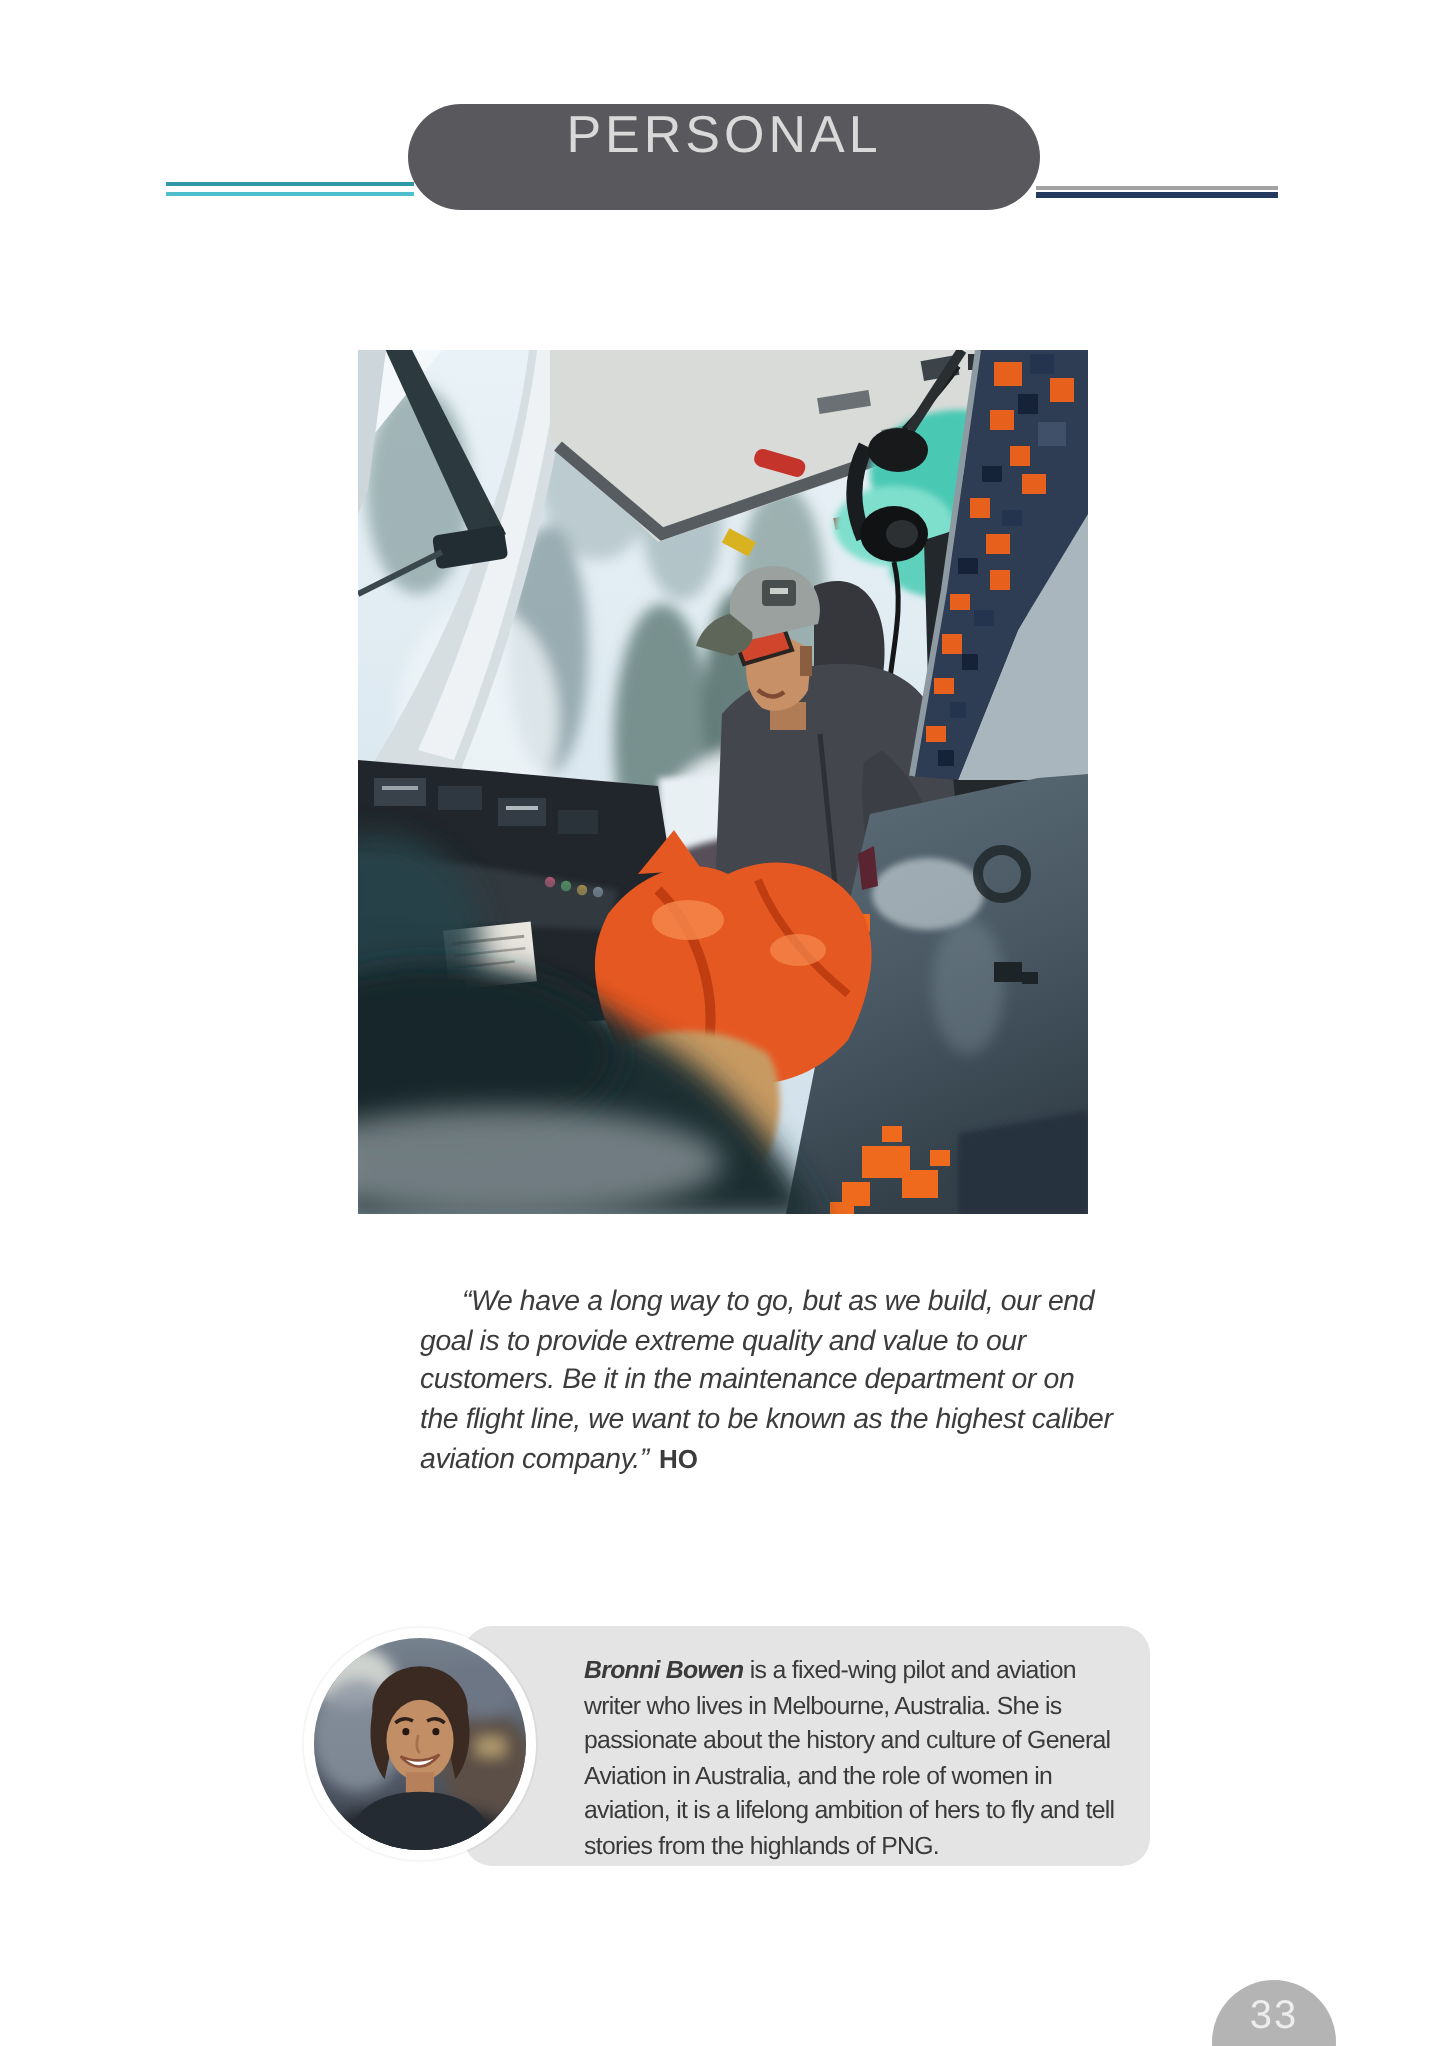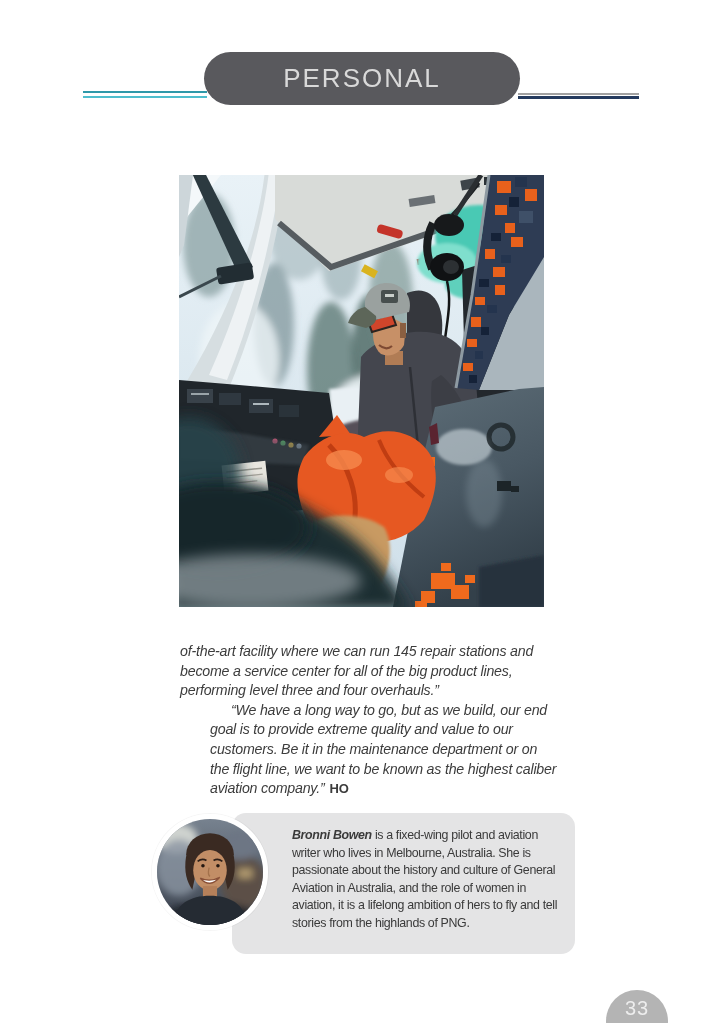--- a/index.html
+++ b/index.html
@@ -6,39 +6,39 @@
   .page{position:relative;width:724px;height:1023px;background:#ffffff;overflow:hidden;
         font-family:"Liberation Sans",sans-serif;}
 
   
   .rule{position:absolute;}
   .rule-teal{left:83px;top:91px;width:124px;height:2px;background:#2f98a9;}
   .rule-cyan{left:83px;top:96px;width:124px;height:2px;background:#4fbecd;}
   .rule-gray{left:518px;top:93px;width:121px;height:1.5px;background:#a2a2a2;}
   .rule-navy{left:518px;top:96px;width:121px;height:3px;background:#243a5e;}
   .badge{position:absolute;left:204px;top:52px;width:316px;height:53px;background:#59595d;
-         border-radius:27px;display:flex;align-items:center;justify-content:center;gap:12px;z-index:2;}
+         border-radius:27px;display:flex;align-items:flex-start;justify-content:center;gap:12px;z-index:2;}
   .kicker{font-family:"Liberation Sans",sans-serif;font-weight:300;font-size:26px;
           color:#d9d9d9;letter-spacing:2px;}
   .badge-title{font-family:"DejaVu Serif","Liberation Serif",serif;font-weight:bold;
           font-size:39px;color:#ffffff;letter-spacing:-1px;margin-top:-4px;}
 
   
   .photo{position:absolute;left:179px;top:175px;width:365px;height:432px;overflow:hidden;}
   .photo svg{display:block;}
 
   
   .article{position:absolute;left:180px;top:642px;width:378px;color:#3c3c3c;
            font-size:14.2px;line-height:19.6px;font-style:italic;letter-spacing:-0.2px;}
   .article p{margin:0;}
   .article p.indent{text-indent:21px;margin-left:30px;}
   .endmark{font-style:normal;font-weight:bold;font-size:13px;letter-spacing:0;margin-left:5px;}
 
   
-  .bio-box{position:absolute;left:232px;top:813px;width:343px;height:141px;background:#e4e4e5;
+  .bio-box{position:absolute;left:232px;top:813px;width:343px;height:120px;background:#e4e4e5;
            border-radius:14px;box-sizing:border-box;padding:14px 16px 0 60px;}
   .bio-text{margin:0;color:#3a3a3a;font-size:12.4px;line-height:17.6px;letter-spacing:-0.35px;}
   .bio-name{font-weight:bold;font-style:italic;}
   .avatar{position:absolute;left:152px;top:814px;width:106px;height:106px;border-radius:50%;
           border:5px solid #ffffff;overflow:hidden;box-shadow:0 0 0 1px rgba(0,0,0,0.04);z-index:3;}
 
   
   .page-circle{position:absolute;left:606px;top:990px;width:62px;height:62px;border-radius:50%;
                background:#b4b4b4;text-align:center;}
   .page-circle span{display:inline-block;margin-top:7px;font-size:20px;color:#ededed;
@@ -252,21 +252,20 @@
       <g>
         <ellipse cx="10" cy="300" rx="52" ry="58" fill="#27424a" opacity="0.9" filter="url(#b8)"></ellipse>
         <path d="M-10,332 C40,310 92,316 132,336 C172,356 202,382 232,436 L-10,436 Z" fill="#1d2e33" filter="url(#b8)"></path>
         <ellipse cx="40" cy="352" rx="90" ry="45" fill="#16262c" filter="url(#b8)"></ellipse>
         <ellipse cx="72" cy="406" rx="110" ry="27" fill="#8d979c" opacity="0.75" filter="url(#b8)"></ellipse>
       </g>
     </svg>
   </figure>
 
   <section class="article">
-    <p>of-the-art facility where we can run 145 repair stations and become a service center for all of the big product lines, performing level three and four overhauls.”</p>
     <p class="indent"><span>“We have a long way to go, but as we build, our end goal is to provide extreme quality and value to our customers. Be it in the maintenance department or on the flight line, we want to be known as the highest caliber aviation company.”</span><b class="endmark">HO</b></p>
   </section>
 
   <aside>
     <div class="bio-box">
       <p class="bio-text">
         <span class="bio-name">Bronni Bowen</span>
         <span>is a fixed-wing pilot and aviation writer who lives in Melbourne, Australia. She is passionate about the history and culture of General Aviation in Australia, and the role of women in aviation, it is a lifelong ambition of hers to fly and tell stories from the highlands of PNG.</span>
       </p>
     </div>

